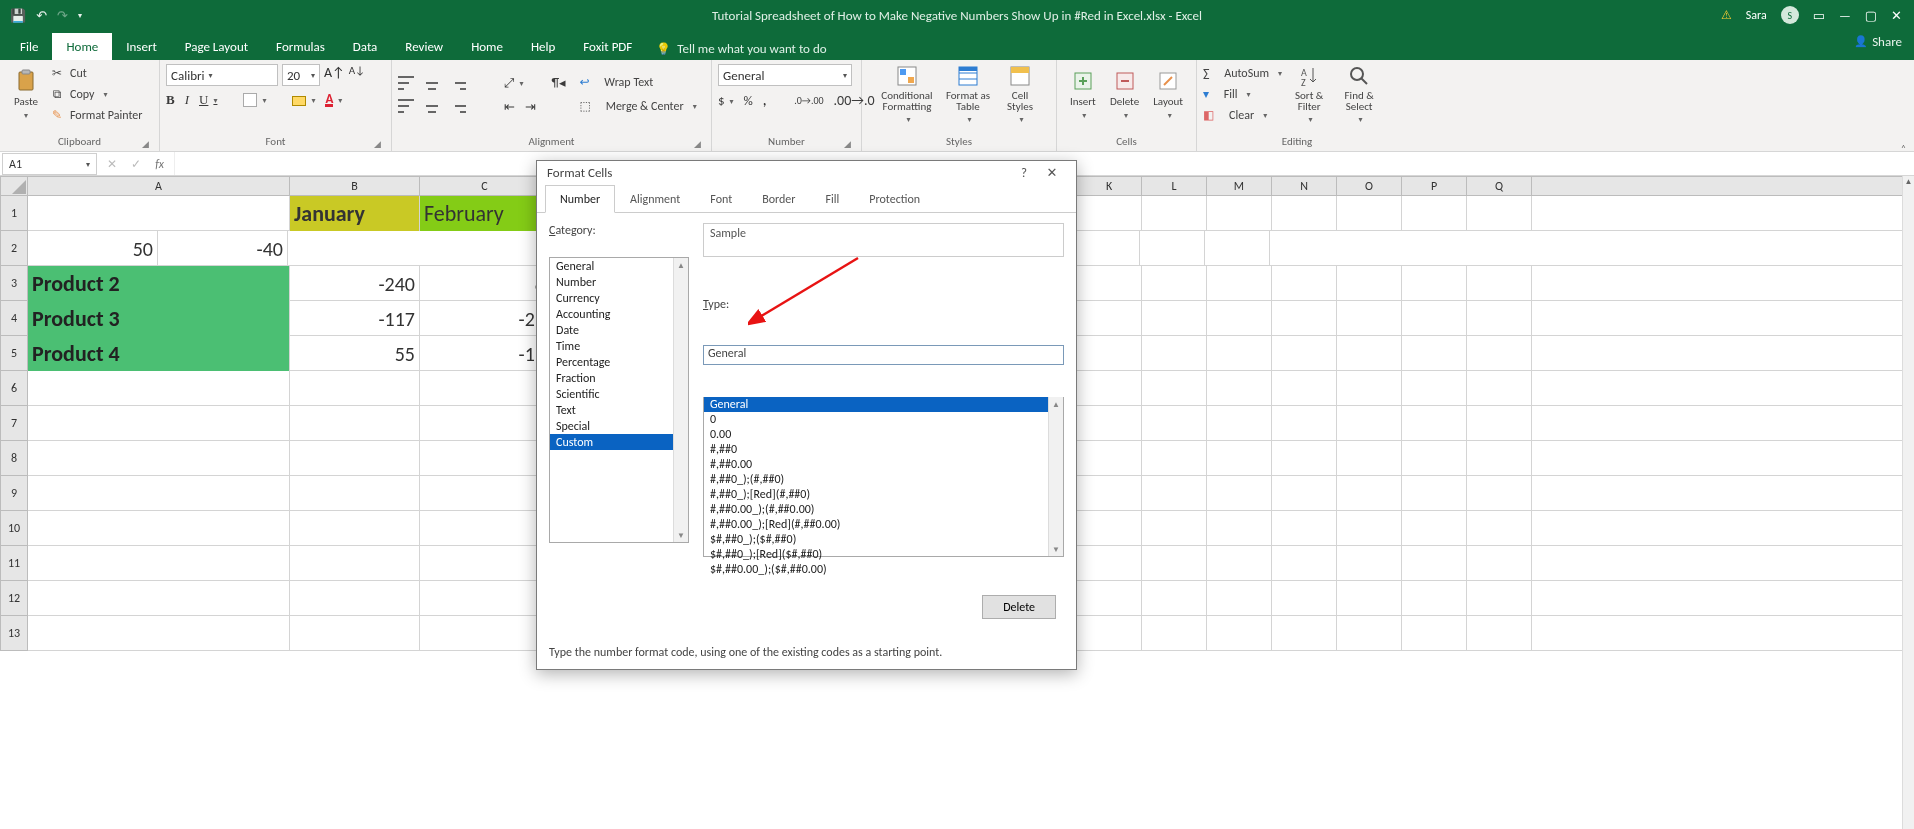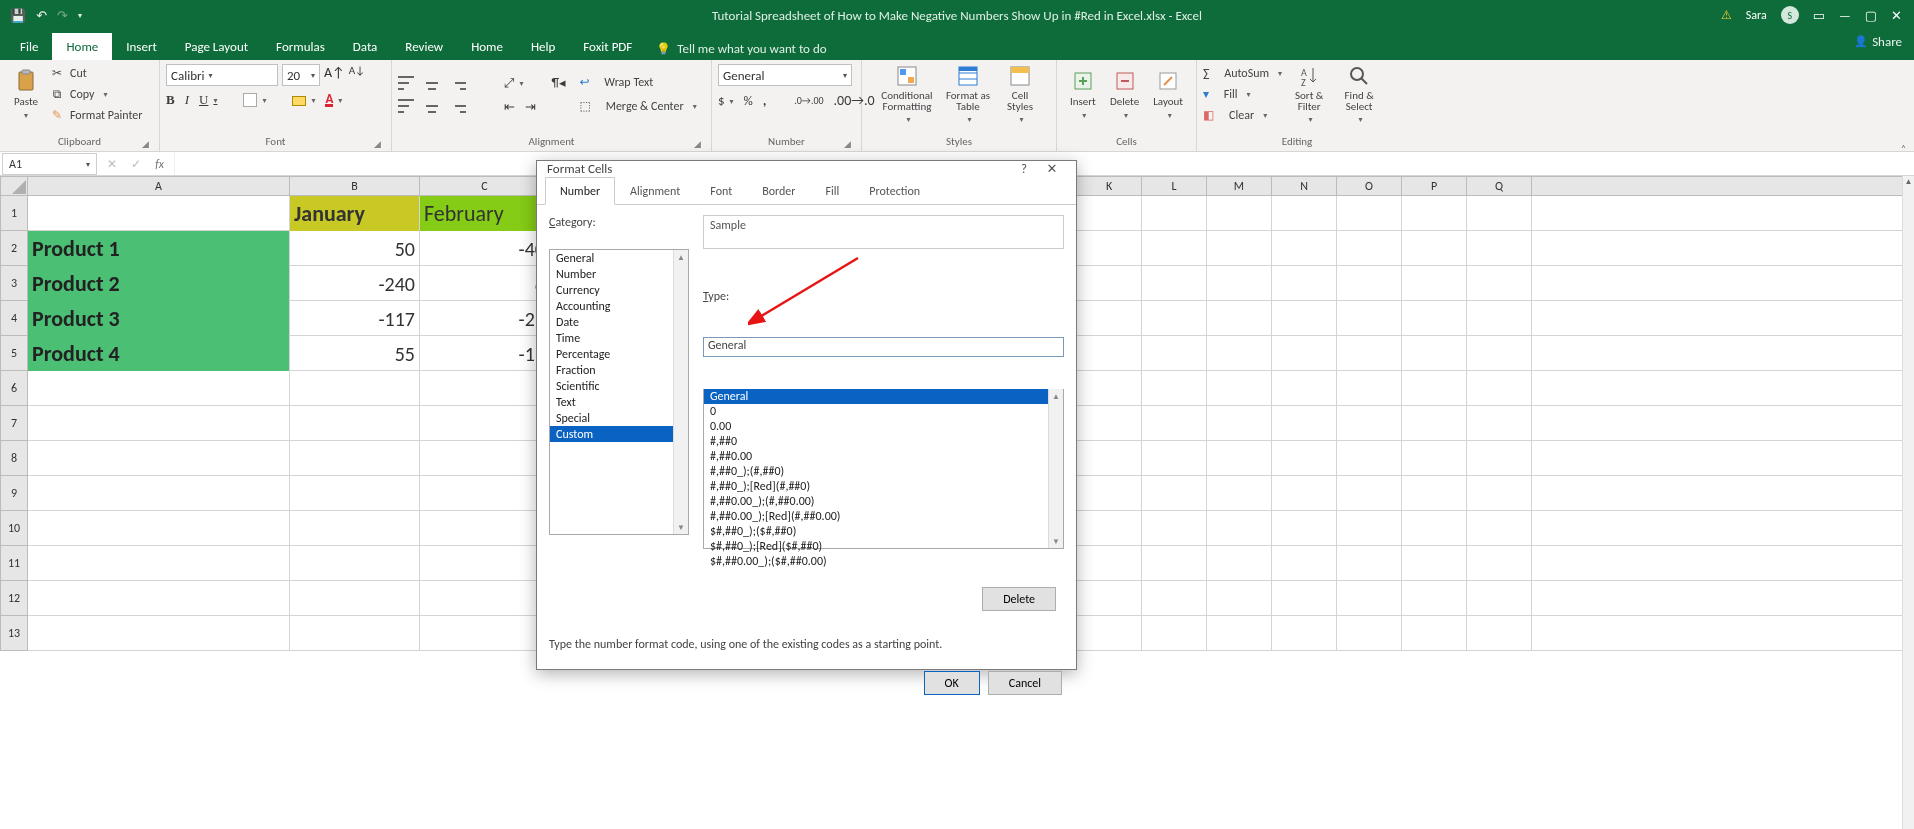--- a/index.html
+++ b/index.html
@@ -456,21 +456,20 @@
         <div class="cell" style="width: 527px; height: 35px;"></div>
         <div class="cell" style="width: 65px; height: 35px;"></div>
         <div class="cell" style="width: 65px; height: 35px;"></div>
         <div class="cell" style="width: 65px; height: 35px;"></div>
         <div class="cell" style="width: 65px; height: 35px;"></div>
         <div class="cell" style="width: 65px; height: 35px;"></div>
         <div class="cell" style="width: 65px; height: 35px;"></div>
         <div class="cell" style="width: 65px; height: 35px;"></div>
       </div>
       <div class="row" style="height: 35px;">
-        <div class="cell A prod-green" style="width: 262px; height: 35px;">Product 1</div>
         <div class="cell num" style="width: 130px; height: 35px;">50</div>
         <div class="cell num" style="width: 130px; height: 35px;">-40</div>
         <div class="cell" style="width: 527px; height: 35px;"></div>
         <div class="cell" style="width: 65px; height: 35px;"></div>
         <div class="cell" style="width: 65px; height: 35px;"></div>
         <div class="cell" style="width: 65px; height: 35px;"></div>
         <div class="cell" style="width: 65px; height: 35px;"></div>
         <div class="cell" style="width: 65px; height: 35px;"></div>
         <div class="cell" style="width: 65px; height: 35px;"></div>
         <div class="cell" style="width: 65px; height: 35px;"></div>
@@ -682,24 +681,20 @@
             <div class="scroll">
               <span>▲</span>
               <span>▼</span>
             </div>
         </div>
         <div class="delete-row"><button class="dlg-btn2">Delete</button></div>
       </div>
     </div>
     <div class="help-text">Type the number format code, using one of the existing codes as a starting point.</div>
   </div>
-  <div class="dlg-footer">
-    <button class="dlg-btn2 primary">OK</button>
-    <button class="dlg-btn2">Cancel</button>
-  </div>
 </div>
 
 <svg class="arrow-svg" width="120" height="80">
   <defs>
       <marker id="ah" markerWidth="10" markerHeight="10" refX="2" refY="3" orient="auto">
         <path d="M0,0 L0,6 L8,3 z" fill="#e81313"></path>
       </marker>
     </defs>
   <line x1="110" y1="4" x2="10" y2="64" stroke="#e81313" stroke-width="2.5" marker-end="url(#ah)"></line>
 </svg>

